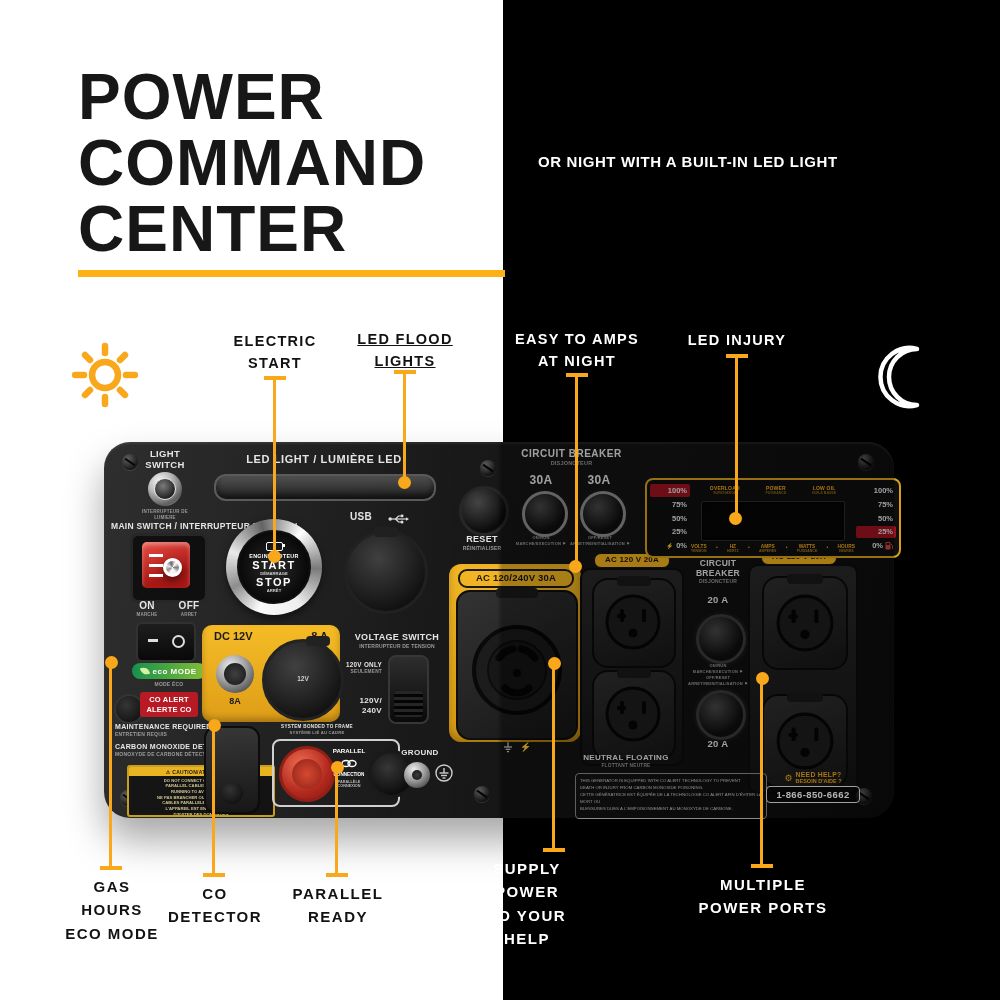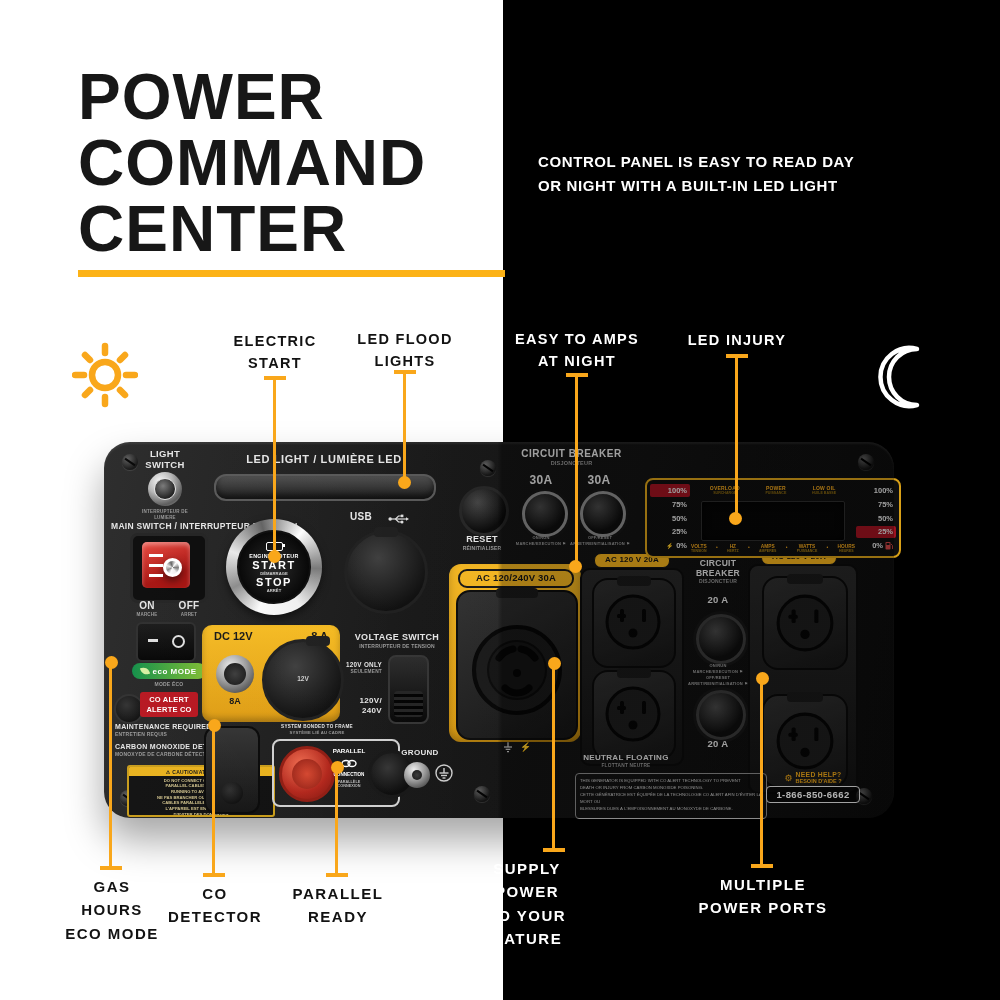--- a/index.html
+++ b/index.html
@@ -142,21 +142,20 @@
 
 <div class="bg-right"></div>
 
 <div class="title">
   <span class="blk">POWER</span>
   <span class="blk">COMMAND</span>
   <span class="blk">CENTER</span>
 </div>
 <div class="underline"></div>
 <div class="desc">
-  <span class="blk">CONTROL PANEL IS EASY TO READ DAY</span>
   <span class="blk">OR NIGHT WITH A BUILT-IN LED LIGHT</span>
 </div>
 
 <svg class="abs" style="left:72px;top:342px;" width="66" height="66" viewBox="0 0 66 66">
   <circle cx="33" cy="33" r="13" fill="none" stroke="#F9A71B" stroke-width="6.5"></circle>
   <g stroke="#F9A71B" stroke-width="6.5" stroke-linecap="round">
     <line x1="33" y1="4" x2="33" y2="11"></line>
       <line x1="33" y1="55" x2="33" y2="62"></line>
     <line x1="3" y1="33" x2="12" y2="33"></line>
       <line x1="54" y1="33" x2="63" y2="33"></line>
@@ -167,21 +166,21 @@
   </g>
 </svg>
 <svg class="abs" style="left:866px;top:340px;" width="72" height="74" viewBox="0 0 72 74">
   <path d="M 51 9 A 29 29 0 1 0 51 65 A 23.5 23.5 0 1 1 51 9 Z" fill="#000" stroke="#fff" stroke-width="4.5" stroke-linejoin="round"></path>
 </svg>
 
 <div class="c-top" style="left:200px;top:331px;">
   <span class="blk">ELECTRIC</span>
   <span class="blk">START</span>
 </div>
-<div class="c-top" style="left:330px;top:329px;">
+<div class="c-top" style="left:330px;top:329px;text-decoration:underline;">
   <span class="blk">LED FLOOD</span>
   <span class="blk">LIGHTS</span>
 </div>
 <div class="c-top white" style="left:502px;top:329px;">
   <span class="blk">EASY TO AMPS</span>
   <span class="blk">AT NIGHT</span>
 </div>
 <div class="c-top white" style="left:662px;top:330px;">
   <span class="blk">LED INJURY</span>
 </div>
@@ -601,18 +600,18 @@
   <span class="blk">DETECTOR</span>
 </div>
 <div class="c-bot" style="left:263px;top:882px;">
   <span class="blk">PARALLEL</span>
   <span class="blk">READY</span>
 </div>
 <div class="c-bot white" style="left:452px;top:857px;">
   <span class="blk">SUPPLY</span>
   <span class="blk">POWER</span>
   <span class="blk">TO YOUR</span>
-  <span class="blk">NATURE</span>
+  <span class="blk">HELP</span>
 </div>
 <div class="c-bot white" style="left:683px;top:873px;width:160px;">
   <span class="blk">MULTIPLE</span>
   <span class="blk">POWER PORTS</span>
 </div>
 
 </body></html>

